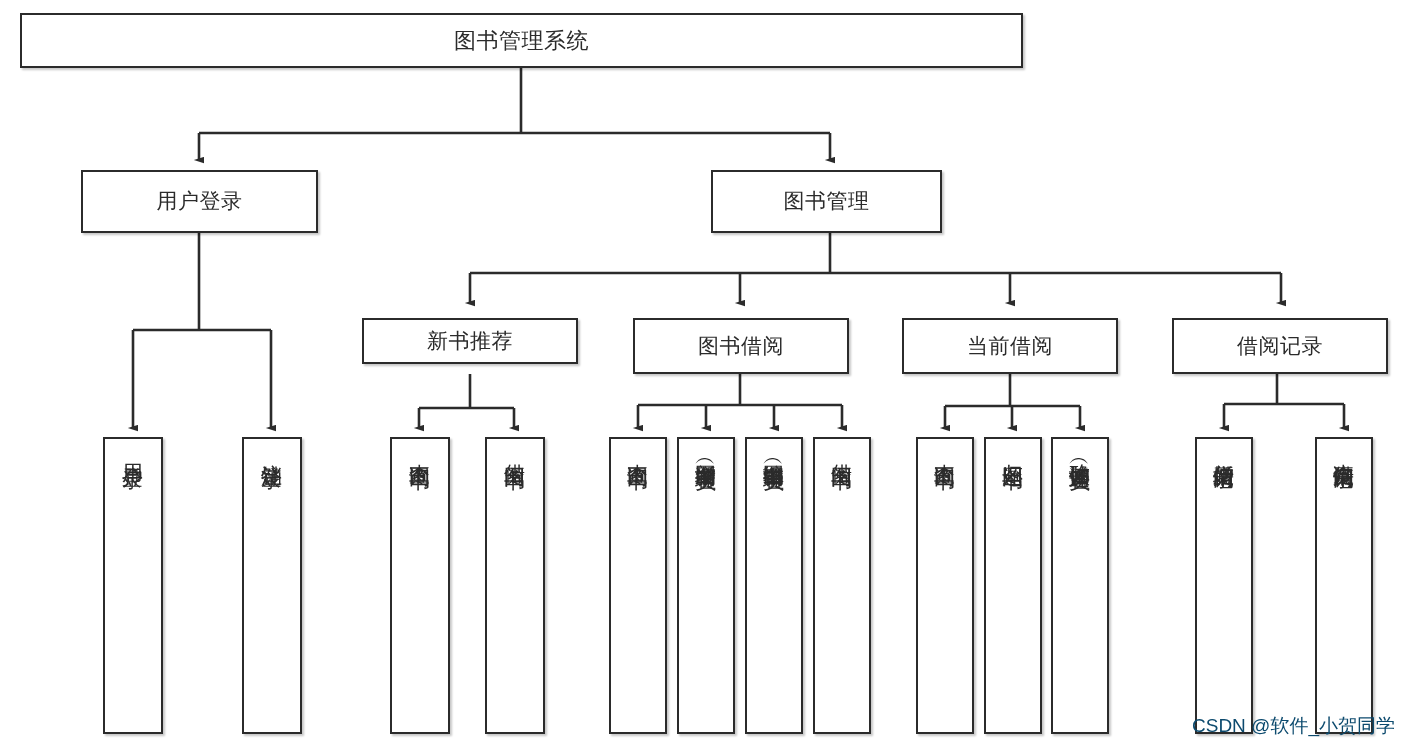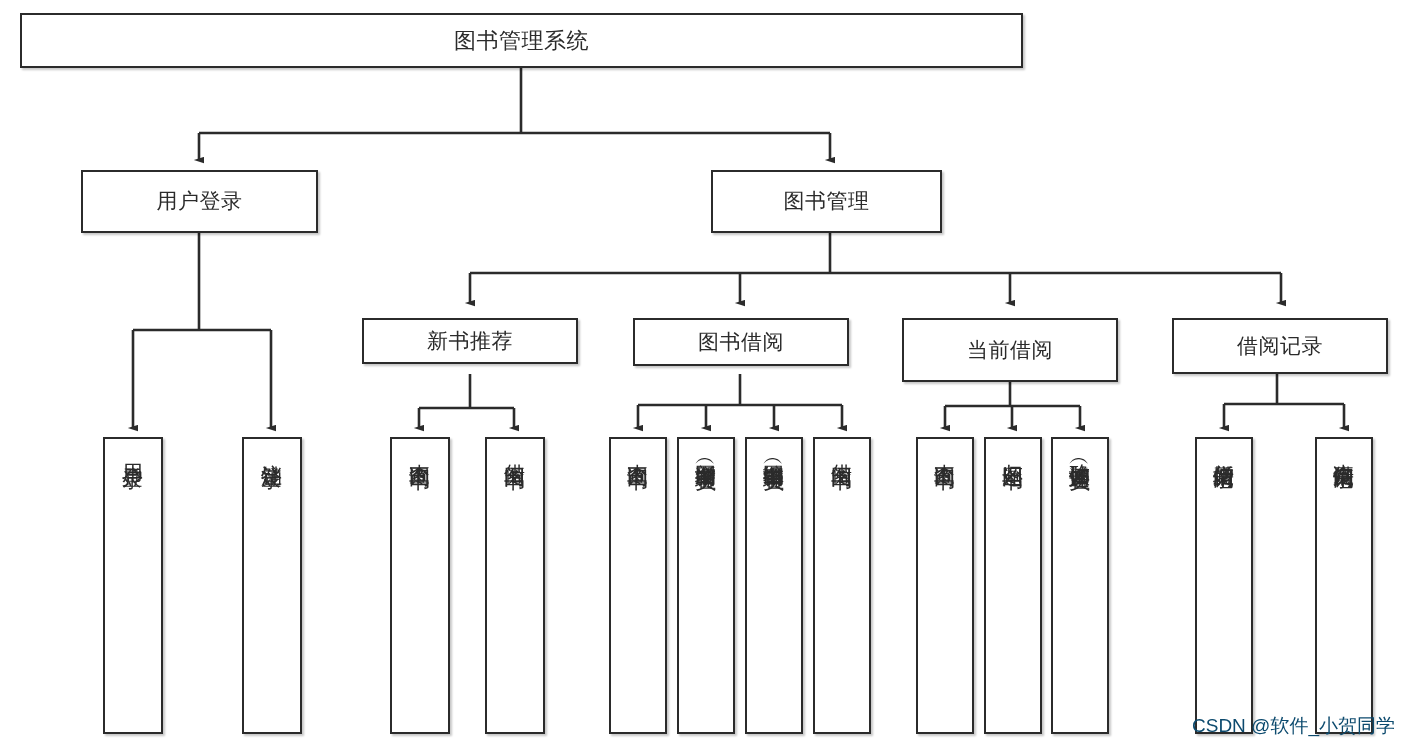--- a/index.html
+++ b/index.html
@@ -139,24 +139,24 @@
   <div class="node horiz" style="left:81px; top:170px; width:237px; height:63px;">
     <span class="lbl">用户登录</span>
   </div>
   <div class="node horiz" style="left:711px; top:170px; width:231px; height:63px;">
     <span class="lbl">图书管理</span>
   </div>
 
   <div class="node horiz" style="left:362px; top:318px; width:216px; height:46px;">
     <span class="lbl">新书推荐</span>
   </div>
-  <div class="node horiz" style="left:633px; top:318px; width:216px; height:48px;">
+  <div class="node horiz" style="left:633px; top:318px; width:216px; height:56px;">
     <span class="lbl">图书借阅</span>
   </div>
-  <div class="node horiz" style="left:902px; top:318px; width:216px; height:64px;">
+  <div class="node horiz" style="left:902px; top:318px; width:216px; height:56px;">
     <span class="lbl">当前借阅</span>
   </div>
   <div class="node horiz" style="left:1172px; top:318px; width:216px; height:56px;">
     <span class="lbl">借阅记录</span>
   </div>
 
   <div class="node vert" style="left:103px; top:437px; width:60px; height:297px;">
     <span class="lbl">用户登录</span>
   </div>
   <div class="node vert" style="left:242px; top:437px; width:60px; height:297px;">

